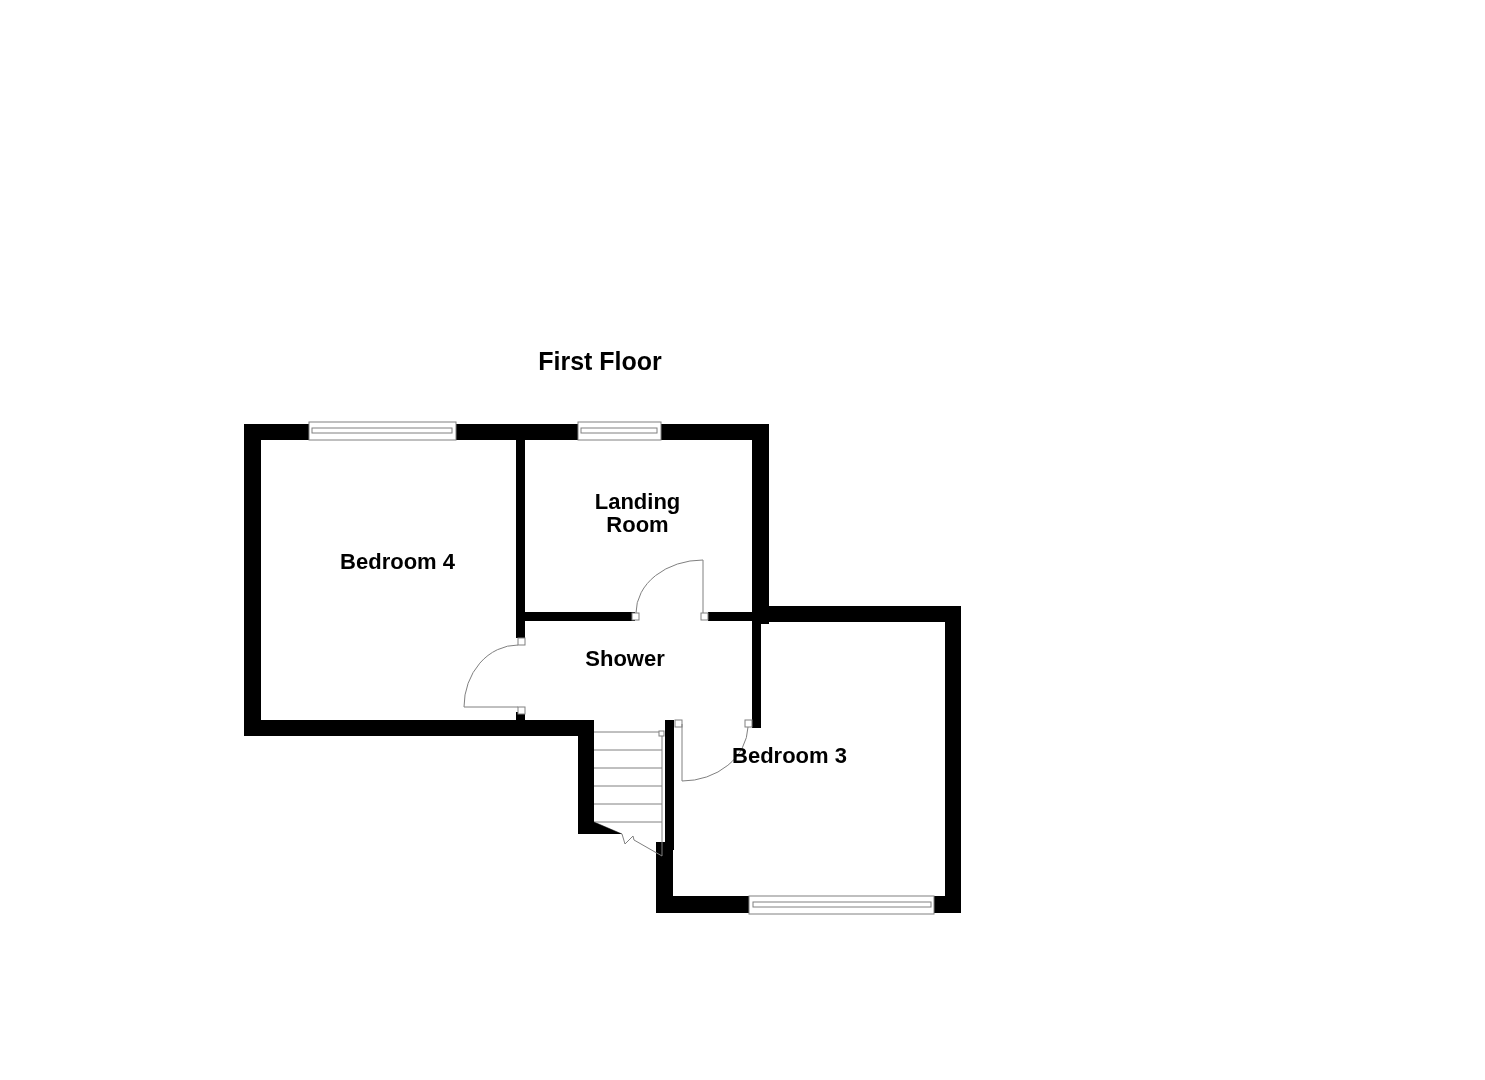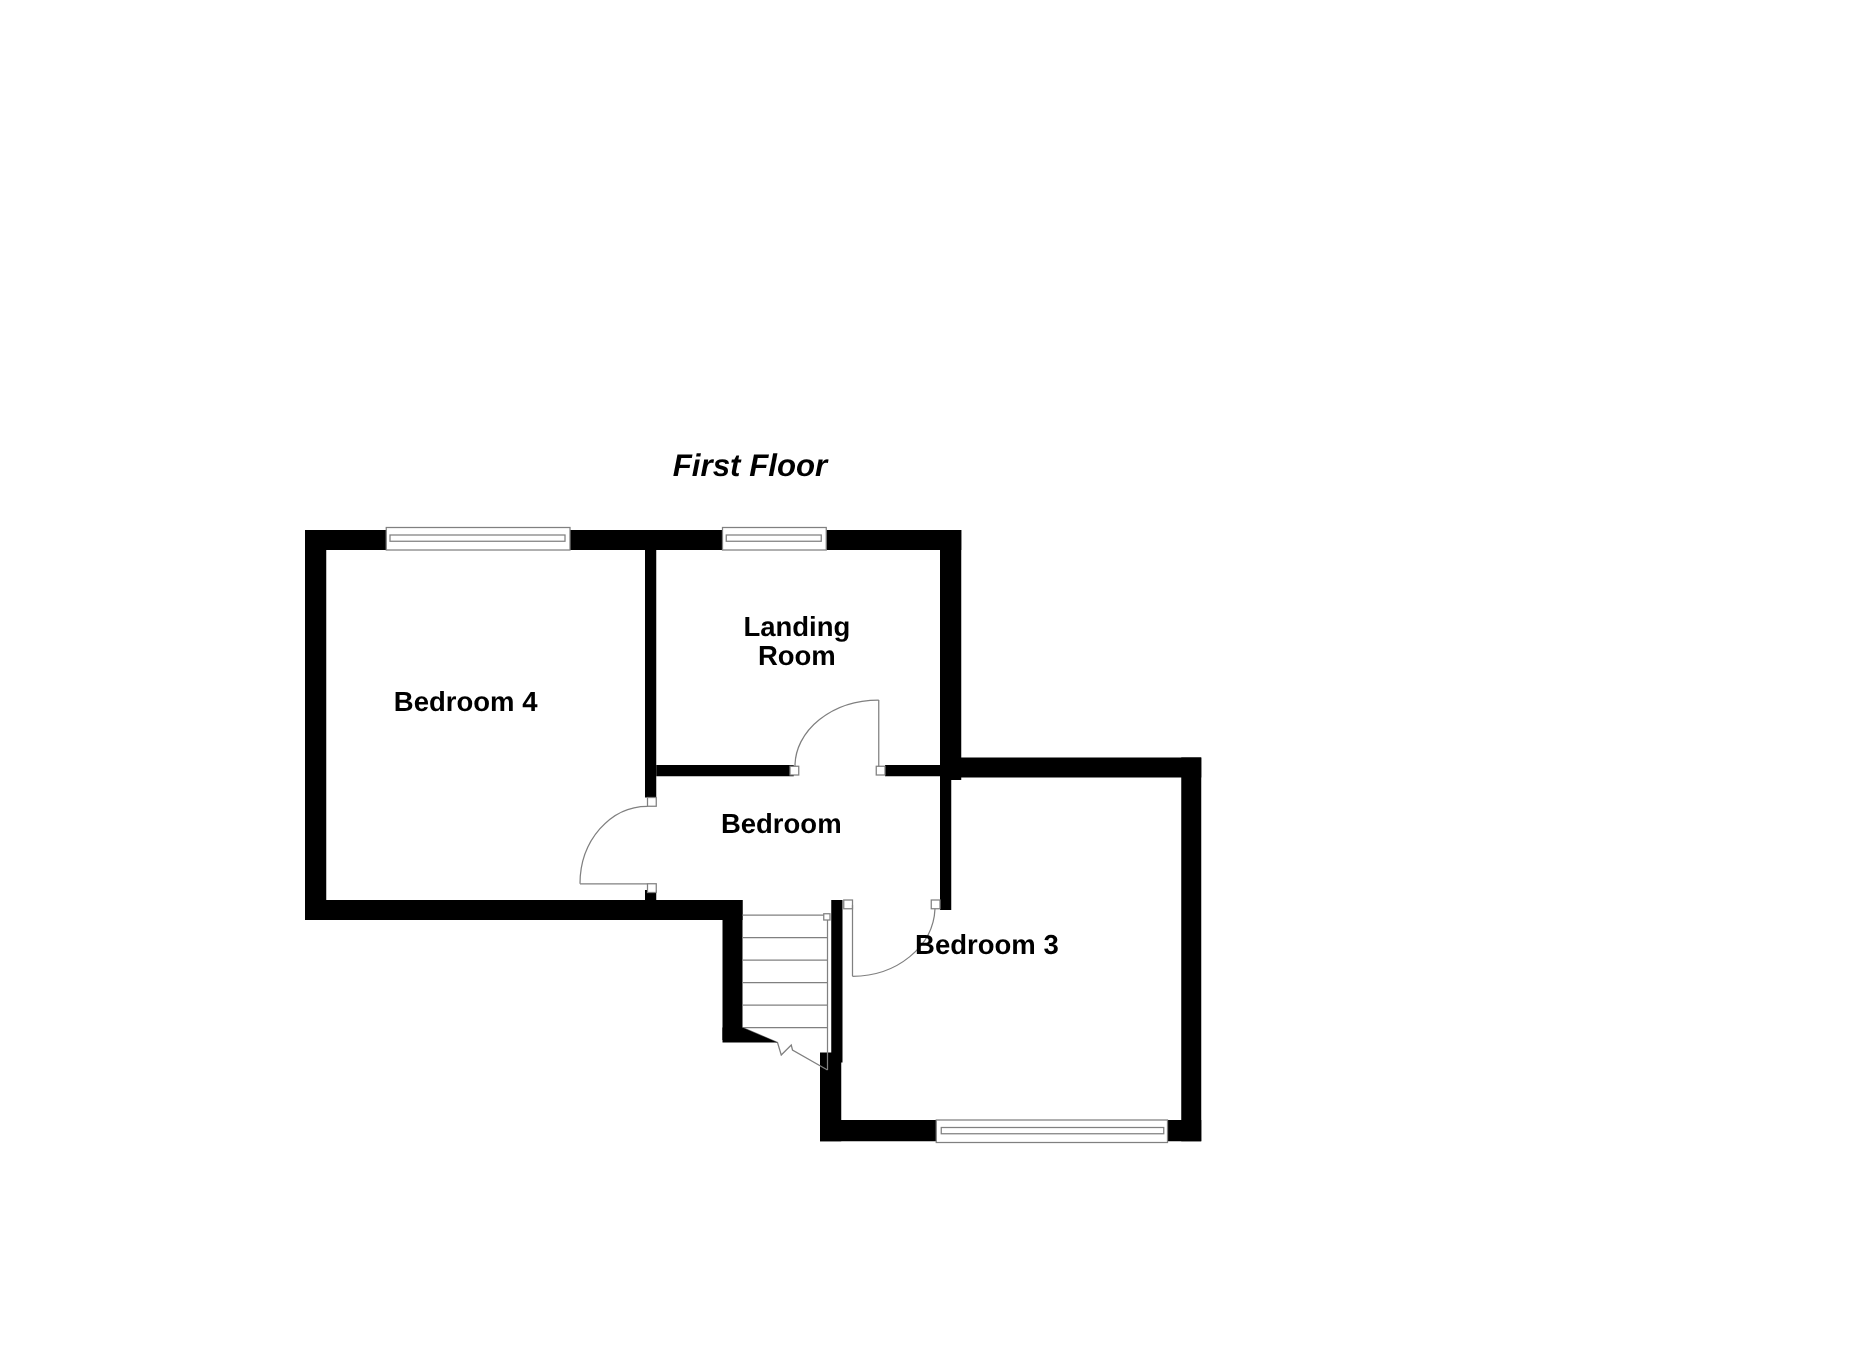--- a/index.html
+++ b/index.html
@@ -81,18 +81,18 @@
     <line x1="594" y1="786" x2="662" y2="786"></line>
     <line x1="594" y1="804" x2="662" y2="804"></line>
     <line x1="594" y1="822" x2="662" y2="822"></line>
     <line x1="662" y1="732" x2="662" y2="856"></line>
     <rect x="659" y="731" width="5" height="5" fill="#ffffff"></rect>
     <path d="M 594 822 L 622 834 L 625 844 L 633 836 L 634 840 L 662 856"></path>
     <polygon points="578,822 594,822 622,834 578,834" fill="#000000" stroke="none"></polygon>
   </g>
 </svg>
 
-<div class="label title" style="left:500px; top:360px; width:200px;font-style:italic;">First Floor</div>
-<div class="label room" style="left:290px; top:550px; width:165px;">Bedroom 4</div>
+<div class="label title" style="left:500px; top:348px; width:200px;">First Floor</div>
+<div class="label room" style="left:290px; top:550px; width:165px;text-align:right;">Bedroom 4</div>
 <div class="label room" style="left:570px; top:490px; width:135px;">Landing
 Room</div>
-<div class="label room" style="left:560px; top:647px; width:130px;">Bedroom</div>
+<div class="label room" style="left:560px; top:647px; width:130px;">Shower</div>
 <div class="label room" style="left:712px; top:744px; width:155px;">Bedroom 3</div>
 
 </body></html>

